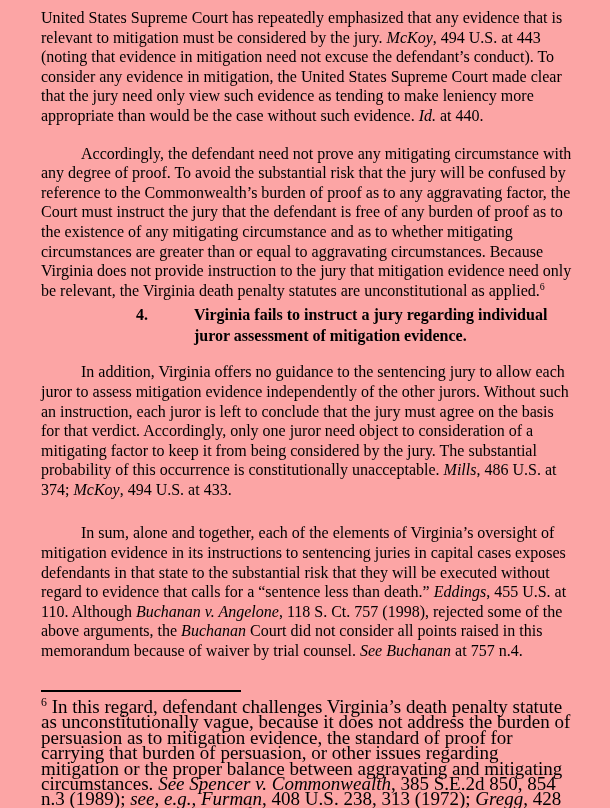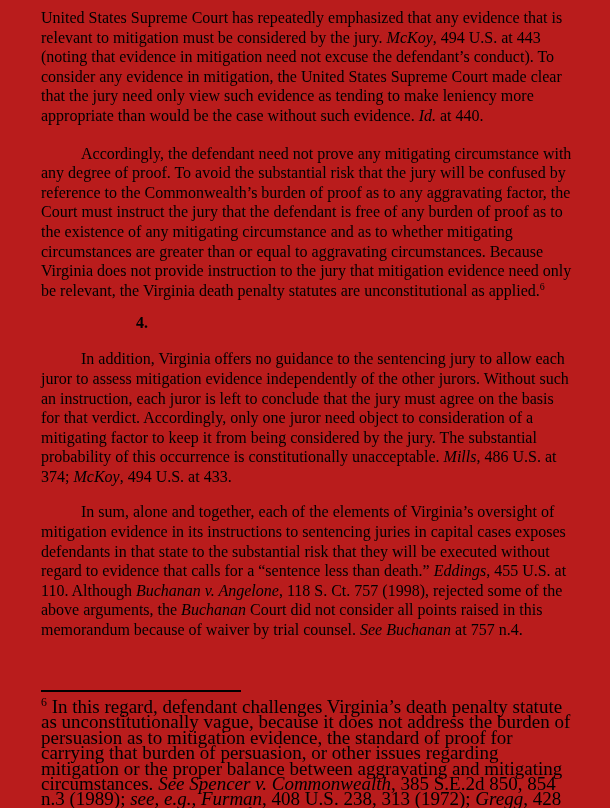--- a/index.html
+++ b/index.html
@@ -4,42 +4,42 @@
 <style>
   html, body {
     margin: 0;
     padding: 0;
     background: #ffffff;
   }
   .page {
     position: relative;
     width: 610px;
     height: 808px;
-    background: #b91c1c;
+    background: #fca5a5;
     color: #000000;
     font-family: "Liberation Serif", "DejaVu Serif", serif;
     overflow: hidden;
   }
   .content {
     position: absolute;
     left: 41px;
     top: 8px;
     width: 532px;
     font-size: 16px;
     line-height: 19.6px;
     text-align: left;
   }
   p.body-para {
     margin: 0 0 18px 0;
   }
   p.indent {
     text-indent: 40px;
   }
-  p.para-2 { margin-bottom: 12px; }
-  p.para-3 { margin-bottom: 16px; }
+  p.para-2 { margin-bottom: 4px; }
+  p.para-3 { margin-bottom: 24px; }
   .heading {
     display: flex;
     font-weight: bold;
     line-height: 21px;
     margin: 0 0 16px 95px;
   }
   .heading-num {
     flex: 0 0 58px;
     width: 58px;
   }
@@ -76,20 +76,21 @@
 
 <div class="page">
   <div class="content">
 
     <p class="body-para"><span>United States Supreme Court has repeatedly emphasized that any evidence that is relevant to mitigation must be considered by the jury. </span><span class="italic">McKoy</span><span>, 494 U.S. at 443 (noting that evidence in mitigation need not excuse the defendant’s conduct). To consider any evidence in mitigation, the United States Supreme Court made clear that the jury need only view such evidence as tending to make leniency more appropriate than would be the case without such evidence. </span><span class="italic">Id.</span><span> at 440.</span></p>
 
     <p class="body-para indent para-2"><span>Accordingly, the defendant need not prove any mitigating circumstance with any degree of proof. To avoid the substantial risk that the jury will be confused by reference to the Commonwealth’s burden of proof as to any aggravating factor, the Court must instruct the jury that the defendant is free of any burden of proof as to the existence of any mitigating circumstance and as to whether mitigating circumstances are greater than or equal to aggravating circumstances. Because Virginia does not provide instruction to the jury that mitigation evidence need only be relevant, the Virginia death penalty statutes are unconstitutional as applied.</span><sup>6</sup></p>
 
     <div class="heading">
       <span class="heading-num">4.</span>
+      <span class="heading-text">Virginia fails to instruct a jury regarding individual juror assessment of mitigation evidence.</span>
     </div>
 
     <p class="body-para indent para-3"><span>In addition, Virginia offers no guidance to the sentencing jury to allow each juror to assess mitigation evidence independently of the other jurors. Without such an instruction, each juror is left to conclude that the jury must agree on the basis for that verdict. Accordingly, only one juror need object to consideration of a mitigating factor to keep it from being considered by the jury. The substantial probability of this occurrence is constitutionally unacceptable. </span><span class="italic">Mills</span><span>, 486 U.S. at 374; </span><span class="italic">McKoy</span><span>, 494 U.S. at 433.</span></p>
 
     <p class="body-para indent"><span>In sum, alone and together, each of the elements of Virginia’s oversight of mitigation evidence in its instructions to sentencing juries in capital cases exposes defendants in that state to the substantial risk that they will be executed without regard to evidence that calls for a “sentence less than death.” </span><span class="italic">Eddings</span><span>, 455 U.S. at 110. Although </span><span class="italic">Buchanan v. Angelone</span><span>, 118 S. Ct. 757 (1998), rejected some of the above arguments, the </span><span class="italic">Buchanan</span><span> Court did not consider all points raised in this memorandum because of waiver by trial counsel. </span><span class="italic">See Buchanan</span><span> at 757 n.4.</span></p>
 
   </div>
 
   <div class="footnote">
     <div class="footnote-rule"></div>

